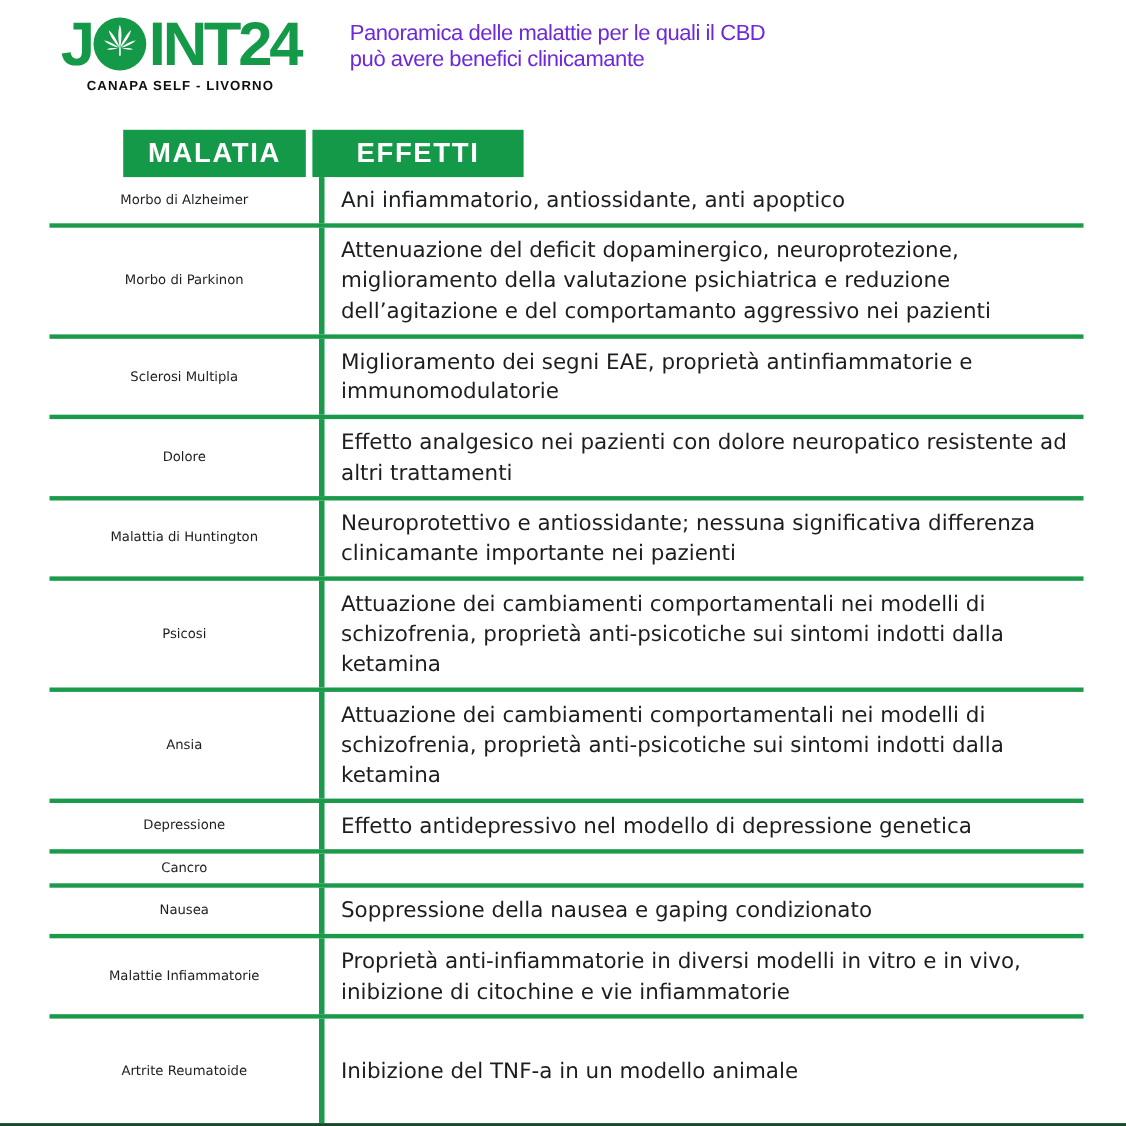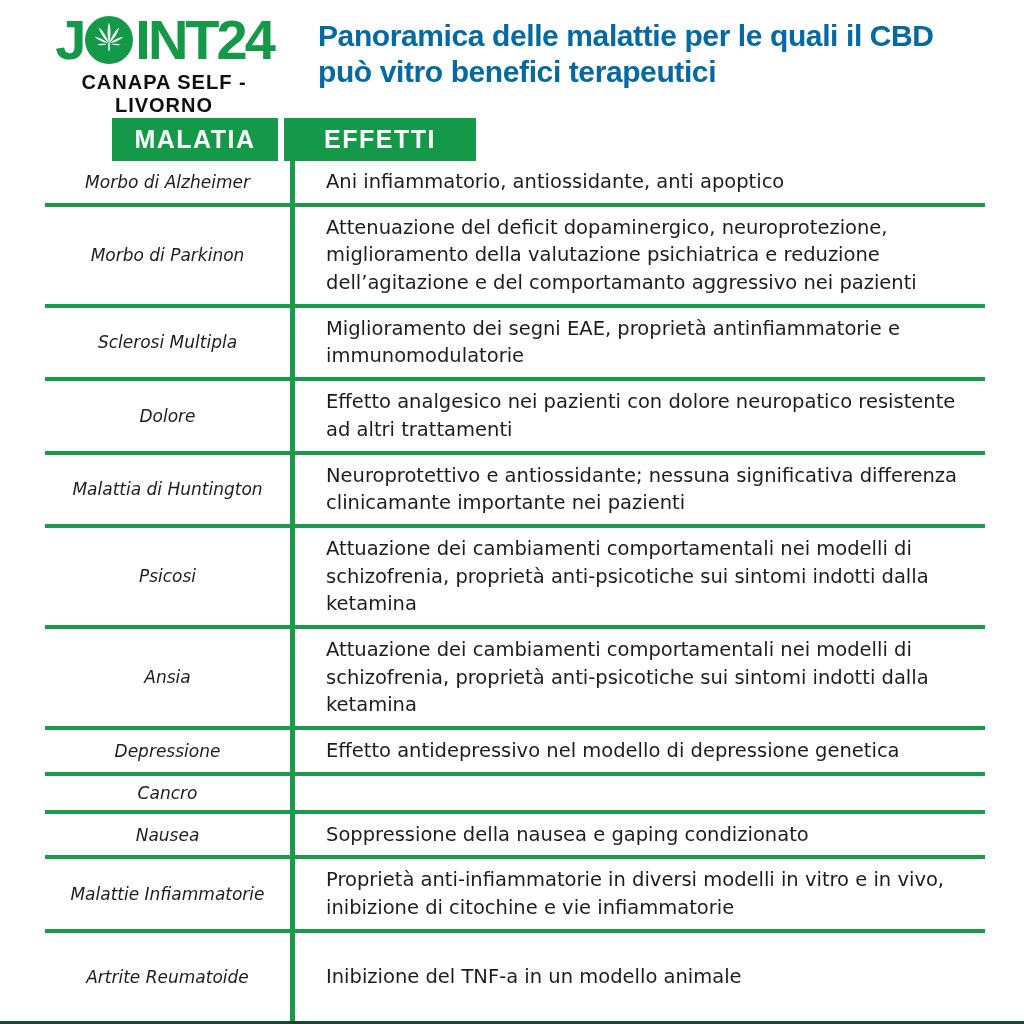--- a/index.html
+++ b/index.html
@@ -26,28 +26,28 @@
   }
   .leaf-circle {
     width:48px; height:48px; border-radius:50%;
     background:#149949; margin:0 2px;
     display:flex; align-items:center; justify-content:center;
     flex-shrink:0;
   }
   .tagline {
     margin-top:3px;
     font-family:"Liberation Sans", sans-serif;
-    font-weight:bold; font-size:20px; letter-spacing:1px;
+    font-weight:bold; font-size:12px; letter-spacing:1px;
     color:#0e0e0e;
   }
   .title {
     padding-top:6px;
     font-family:"Liberation Sans", sans-serif;
-    font-weight:bold; font-size:30px; line-height:1.2;
-    color:#0369a1; letter-spacing:-0.4px;
+    font-weight:normal; font-size:20px; line-height:1.2;
+    color:#6d28d9; letter-spacing:-0.4px;
   }
 
   
   .table {
     position:absolute; left:45px; right:39px; top:118px; bottom:3px;
     display:flex; flex-direction:column;
   }
   .thead { display:flex; gap:6px; margin-left:67px; }
   .th {
     background:#149949; color:#ffffff;
@@ -59,30 +59,28 @@
   .th-effetti { width:192px; }
 
   .tbody { flex:1; display:flex; flex-direction:column; }
   .row { display:flex; border-bottom:4px solid #1a9a4a; }
   .row:last-child { border-bottom:none; flex:1; }
   .cell-m {
     width:233px; flex-shrink:0;
     border-right:5px solid #1a9a4a;
     display:flex; align-items:center; justify-content:center;
     text-align:center;
-    font-size:17px; line-height:1.3;
+    font-size:12px; line-height:1.3;
     padding:6px 6px;
-    font-style:italic;
   }
   .cell-e {
     flex:1;
     display:flex; align-items:center;
     font-size:19.5px; line-height:1.42;
     padding:7px 6px 7px 15px;
-    margin-left:16px;
   }
 
   .bottom-bar {
     position:absolute; left:0; right:0; bottom:0; height:3px;
     background:#17492b;
   }
 </style>
 </head>
 <body>
 
@@ -103,21 +101,21 @@
             <rect x="-1.2" y="5" width="2.4" height="12"></rect>
           </g>
         </svg>
       </span>
       <span>INT24</span>
     </div>
     <div class="tagline">CANAPA SELF - LIVORNO</div>
   </div>
   <div class="title">
     <div>Panoramica delle malattie per le quali il CBD</div>
-    <div>può vitro benefici terapeutici</div>
+    <div>può avere benefici clinicamante</div>
   </div>
 </div>
 
 <div class="table">
   <div class="thead">
     <div class="th th-malatia">MALATIA</div>
     <div class="th th-effetti">EFFETTI</div>
   </div>
   <div class="tbody" id="tbody">
       <div class="row">

